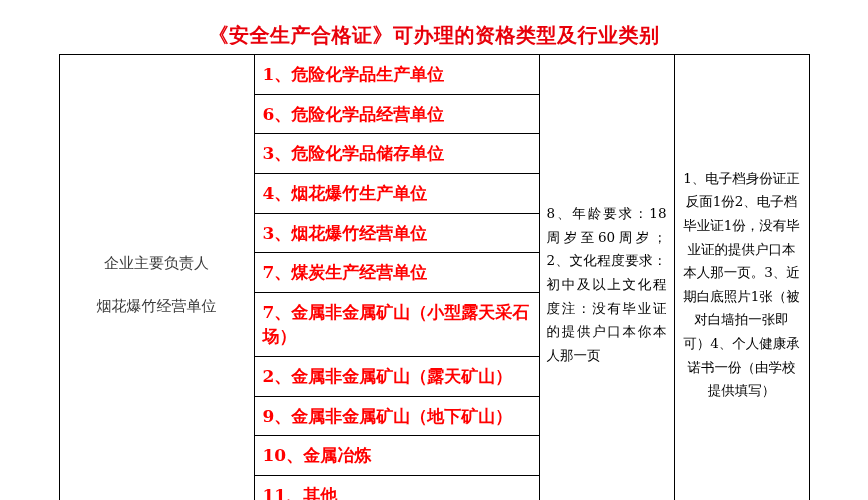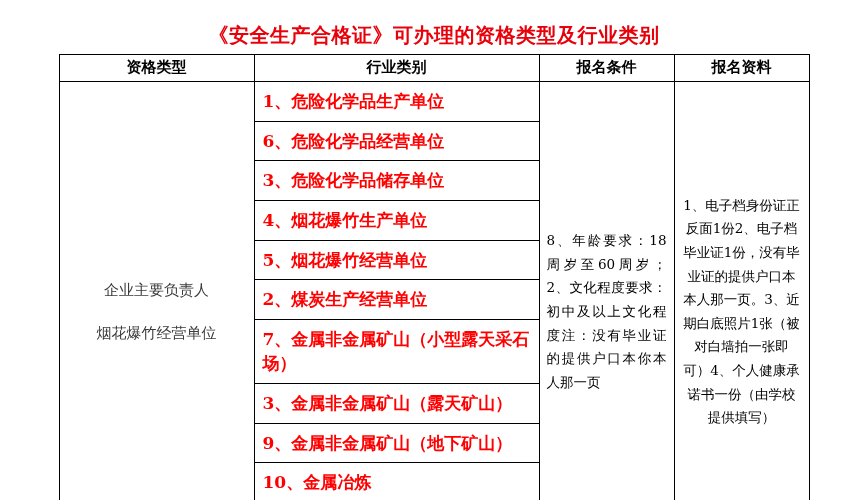--- a/index.html
+++ b/index.html
@@ -103,40 +103,34 @@
       <col class="col-c">
       <col class="col-d">
     </colgroup>
     <tbody>
       <tr>
         <td class="title-cell" colspan="4">
           <span class="title-text">《安全生产合格证》可办理的资格类型及行业类别</span>
         </td>
       </tr>
       <tr>
-        <td class="hdr">资格类型</td>
-        <td class="hdr">行业类别</td>
-        <td class="hdr">报名条件</td>
-        <td class="hdr">报名资料</td>
-      </tr>
-      <tr>
         <td class="left-cell">
           <div>企业主要负责人</div>
           <div>烟花爆竹经营单位</div>
         </td>
         <td style="padding:0">
           <div class="ind-wrap">
             <div class="ind-item">1、危险化学品生产单位</div>
             <div class="ind-item">6、危险化学品经营单位</div>
             <div class="ind-item">3、危险化学品储存单位</div>
             <div class="ind-item">4、烟花爆竹生产单位</div>
-            <div class="ind-item">5、烟花爆竹经营单位</div>
-            <div class="ind-item">2、煤炭生产经营单位</div>
+            <div class="ind-item">3、烟花爆竹经营单位</div>
+            <div class="ind-item">7、煤炭生产经营单位</div>
             <div class="ind-item">7、金属非金属矿山（小型露天采石场）</div>
-            <div class="ind-item">3、金属非金属矿山（露天矿山）</div>
+            <div class="ind-item">2、金属非金属矿山（露天矿山）</div>
             <div class="ind-item">9、金属非金属矿山（地下矿山）</div>
             <div class="ind-item">10、金属冶炼</div>
             <div class="ind-item last">11、其他</div>
           </div>
         </td>
         <td class="cond-cell">
           <p>8、年龄要求：18周岁至60周岁；2、文化程度要求：初中及以上文化程度注：没有毕业证的提供户口本你本人那一页</p>
         </td>
         <td class="mat-cell">
           <p>1、电子档身份证正反面1份2、电子档毕业证1份，没有毕业证的提供户口本本人那一页。3、近期白底照片1张（被对白墙拍一张即可）4、个人健康承诺书一份（由学校提供填写）</p>

